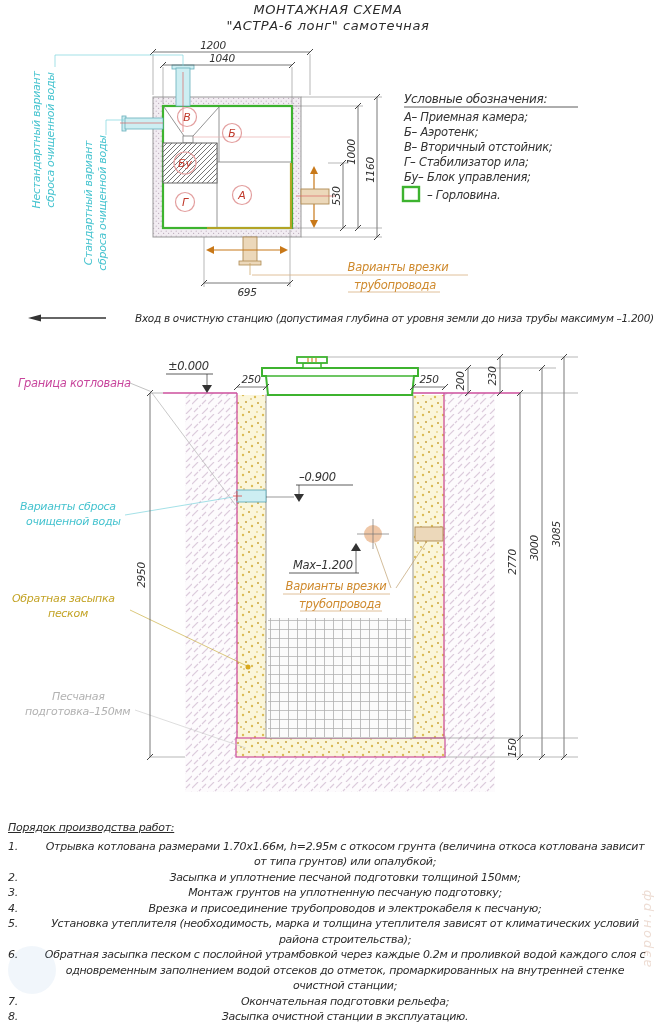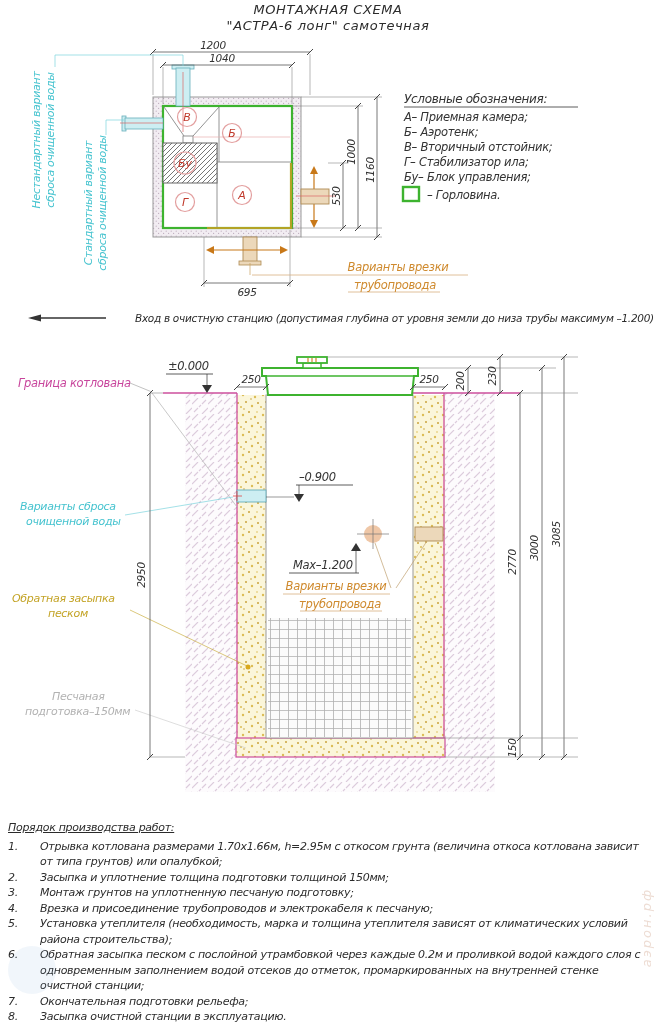--- a/index.html
+++ b/index.html
@@ -21,21 +21,21 @@
   .flow{position:absolute;top:308px;left:0;width:656px;font-style:italic;
         font-size:10.5px;letter-spacing:-.3px;color:#2b2b2b;}
   .flow-row{display:flex;align-items:center;height:19px;padding-left:28px;}
   .arrow-box{width:107px;flex:none;display:flex;align-items:center;}
   .flow-text{white-space:nowrap;}
   .worklist{position:absolute;top:820px;left:8px;width:642px;font-style:italic;
             font-size:11px;letter-spacing:-.3px;line-height:15.5px;color:#2b2b2b;}
   .wl-title{text-decoration:underline;margin-bottom:3px;}
   .wl-item{display:flex;}
   .wl-num{width:32px;flex:none;}
-  .wl-text{flex:1;}
+  .wl-text{flex:1;text-align:center;}
   .wm{position:absolute;right:2px;top:888px;writing-mode:vertical-rl;transform:rotate(180deg);
       font-size:13px;letter-spacing:2px;color:rgba(195,140,110,.30);font-style:italic;}
   .wm-logo{position:absolute;left:8px;top:946px;width:48px;height:48px;border-radius:50%;
            background:rgba(120,170,220,.10);}
 </style>
 </head>
 <body>
 
 <div class="page">
 
@@ -359,21 +359,21 @@
   </svg>
 
   <div class="worklist">
     <div class="wl-title">Порядок производства работ:</div>
     <div class="wl-item">
       <span class="wl-num">1.</span>
       <span class="wl-text">Отрывка котлована размерами 1.70х1.66м, h=2.95м с откосом грунта (величина откоса котлована зависит от типа грунтов) или опалубкой;</span>
     </div>
     <div class="wl-item">
       <span class="wl-num">2.</span>
-      <span class="wl-text">Засыпка и уплотнение толщина подготовки толщиной 150мм;</span>
+      <span class="wl-text">Засыпка и уплотнение песчаной подготовки толщиной 150мм;</span>
     </div>
     <div class="wl-item">
       <span class="wl-num">3.</span>
       <span class="wl-text">Монтаж грунтов на уплотненную песчаную подготовку;</span>
     </div>
     <div class="wl-item">
       <span class="wl-num">4.</span>
       <span class="wl-text">Врезка и присоединение трубопроводов и электрокабеля к песчаную;</span>
     </div>
     <div class="wl-item">

